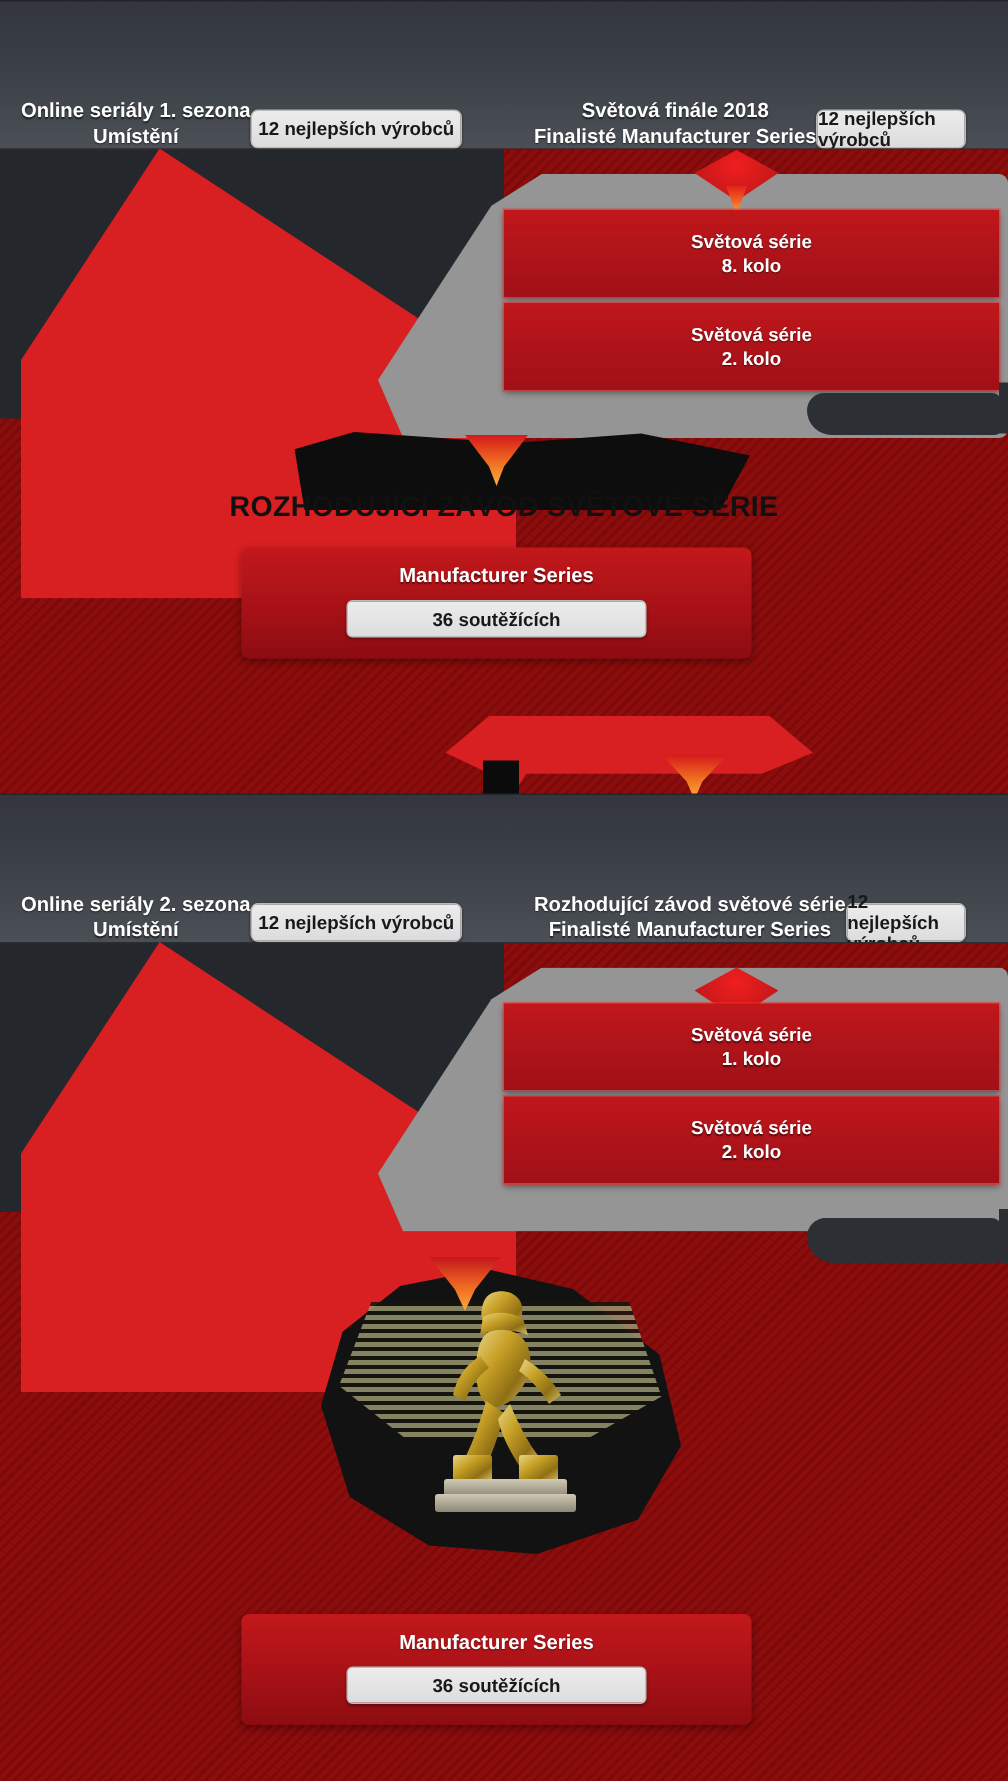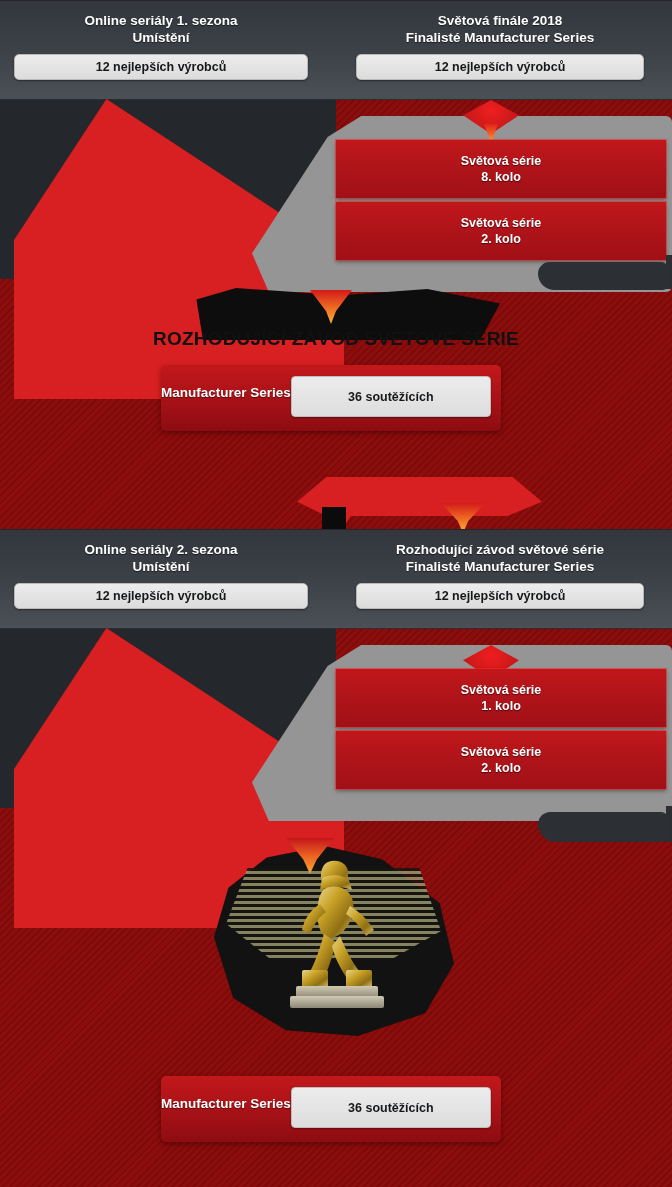--- a/index.html
+++ b/index.html
@@ -28,21 +28,21 @@
     background:linear-gradient(#33373d 0%, #3b4046 45%, #4b5057 100%);
     border-top:1px solid #23262b;
     border-bottom:1px solid #2a2d32;
     overflow:hidden;
   }
   .hdr.one{ top:0; height:100px; }
   .hdr.two{ top:529px; height:100px; }
 
   .hdr-col{
     position:absolute; top:0; height:100%;
-    display:flex; flex-direction:column; align-items:center;
+    display:flex; align-items:flex-end;
   }
   .hdr-col.left { left:14px; width:294px; }
   .hdr-col.right{ left:356px; width:288px; }
 
   .hdr-title{
     color:#fff; font-size:13.5px; font-weight:bold;
     text-align:center; line-height:17px;
     margin-top:11px; text-shadow:0 1px 1px rgba(0,0,0,.6);
     white-space:nowrap;
   }
@@ -150,30 +150,30 @@
   }
   .badge1 .caption-dark{ top:40px; }
 
   
   .mcard{
     position:absolute; width:340px;
     background:linear-gradient(#c2181b 0%, #a91217 50%, #8d0c11 100%);
     border-radius:5px;
     box-shadow:0 2px 5px rgba(0,0,0,.35);
     padding:11px 0 14px;
-    display:flex; flex-direction:row; align-items:center;
+    display:flex; flex-direction:column; align-items:center;
   }
   .mcard.m1{ left:161px; top:365px; }
   .mcard.m2{ left:161px; top:1076px; }
   .mcard .mtitle{
     color:#fff; font-size:13.5px; font-weight:bold;
     text-shadow:0 1px 1px rgba(0,0,0,.5); margin-bottom:9px;
   }
   .mcard .mpill{
-    width:200px; height:41px;
+    width:200px; height:25px;
     background:linear-gradient(#ececec,#dddddd);
     border:1px solid #bdbdbd; border-radius:4px;
     display:flex; align-items:center; justify-content:center;
     color:#17181a; font-size:12.5px; font-weight:bold;
     box-shadow:0 1px 2px rgba(0,0,0,.35);
   }
 
   
   .connector{
     position:absolute; left:297px; top:477px; width:245px; height:54px;

